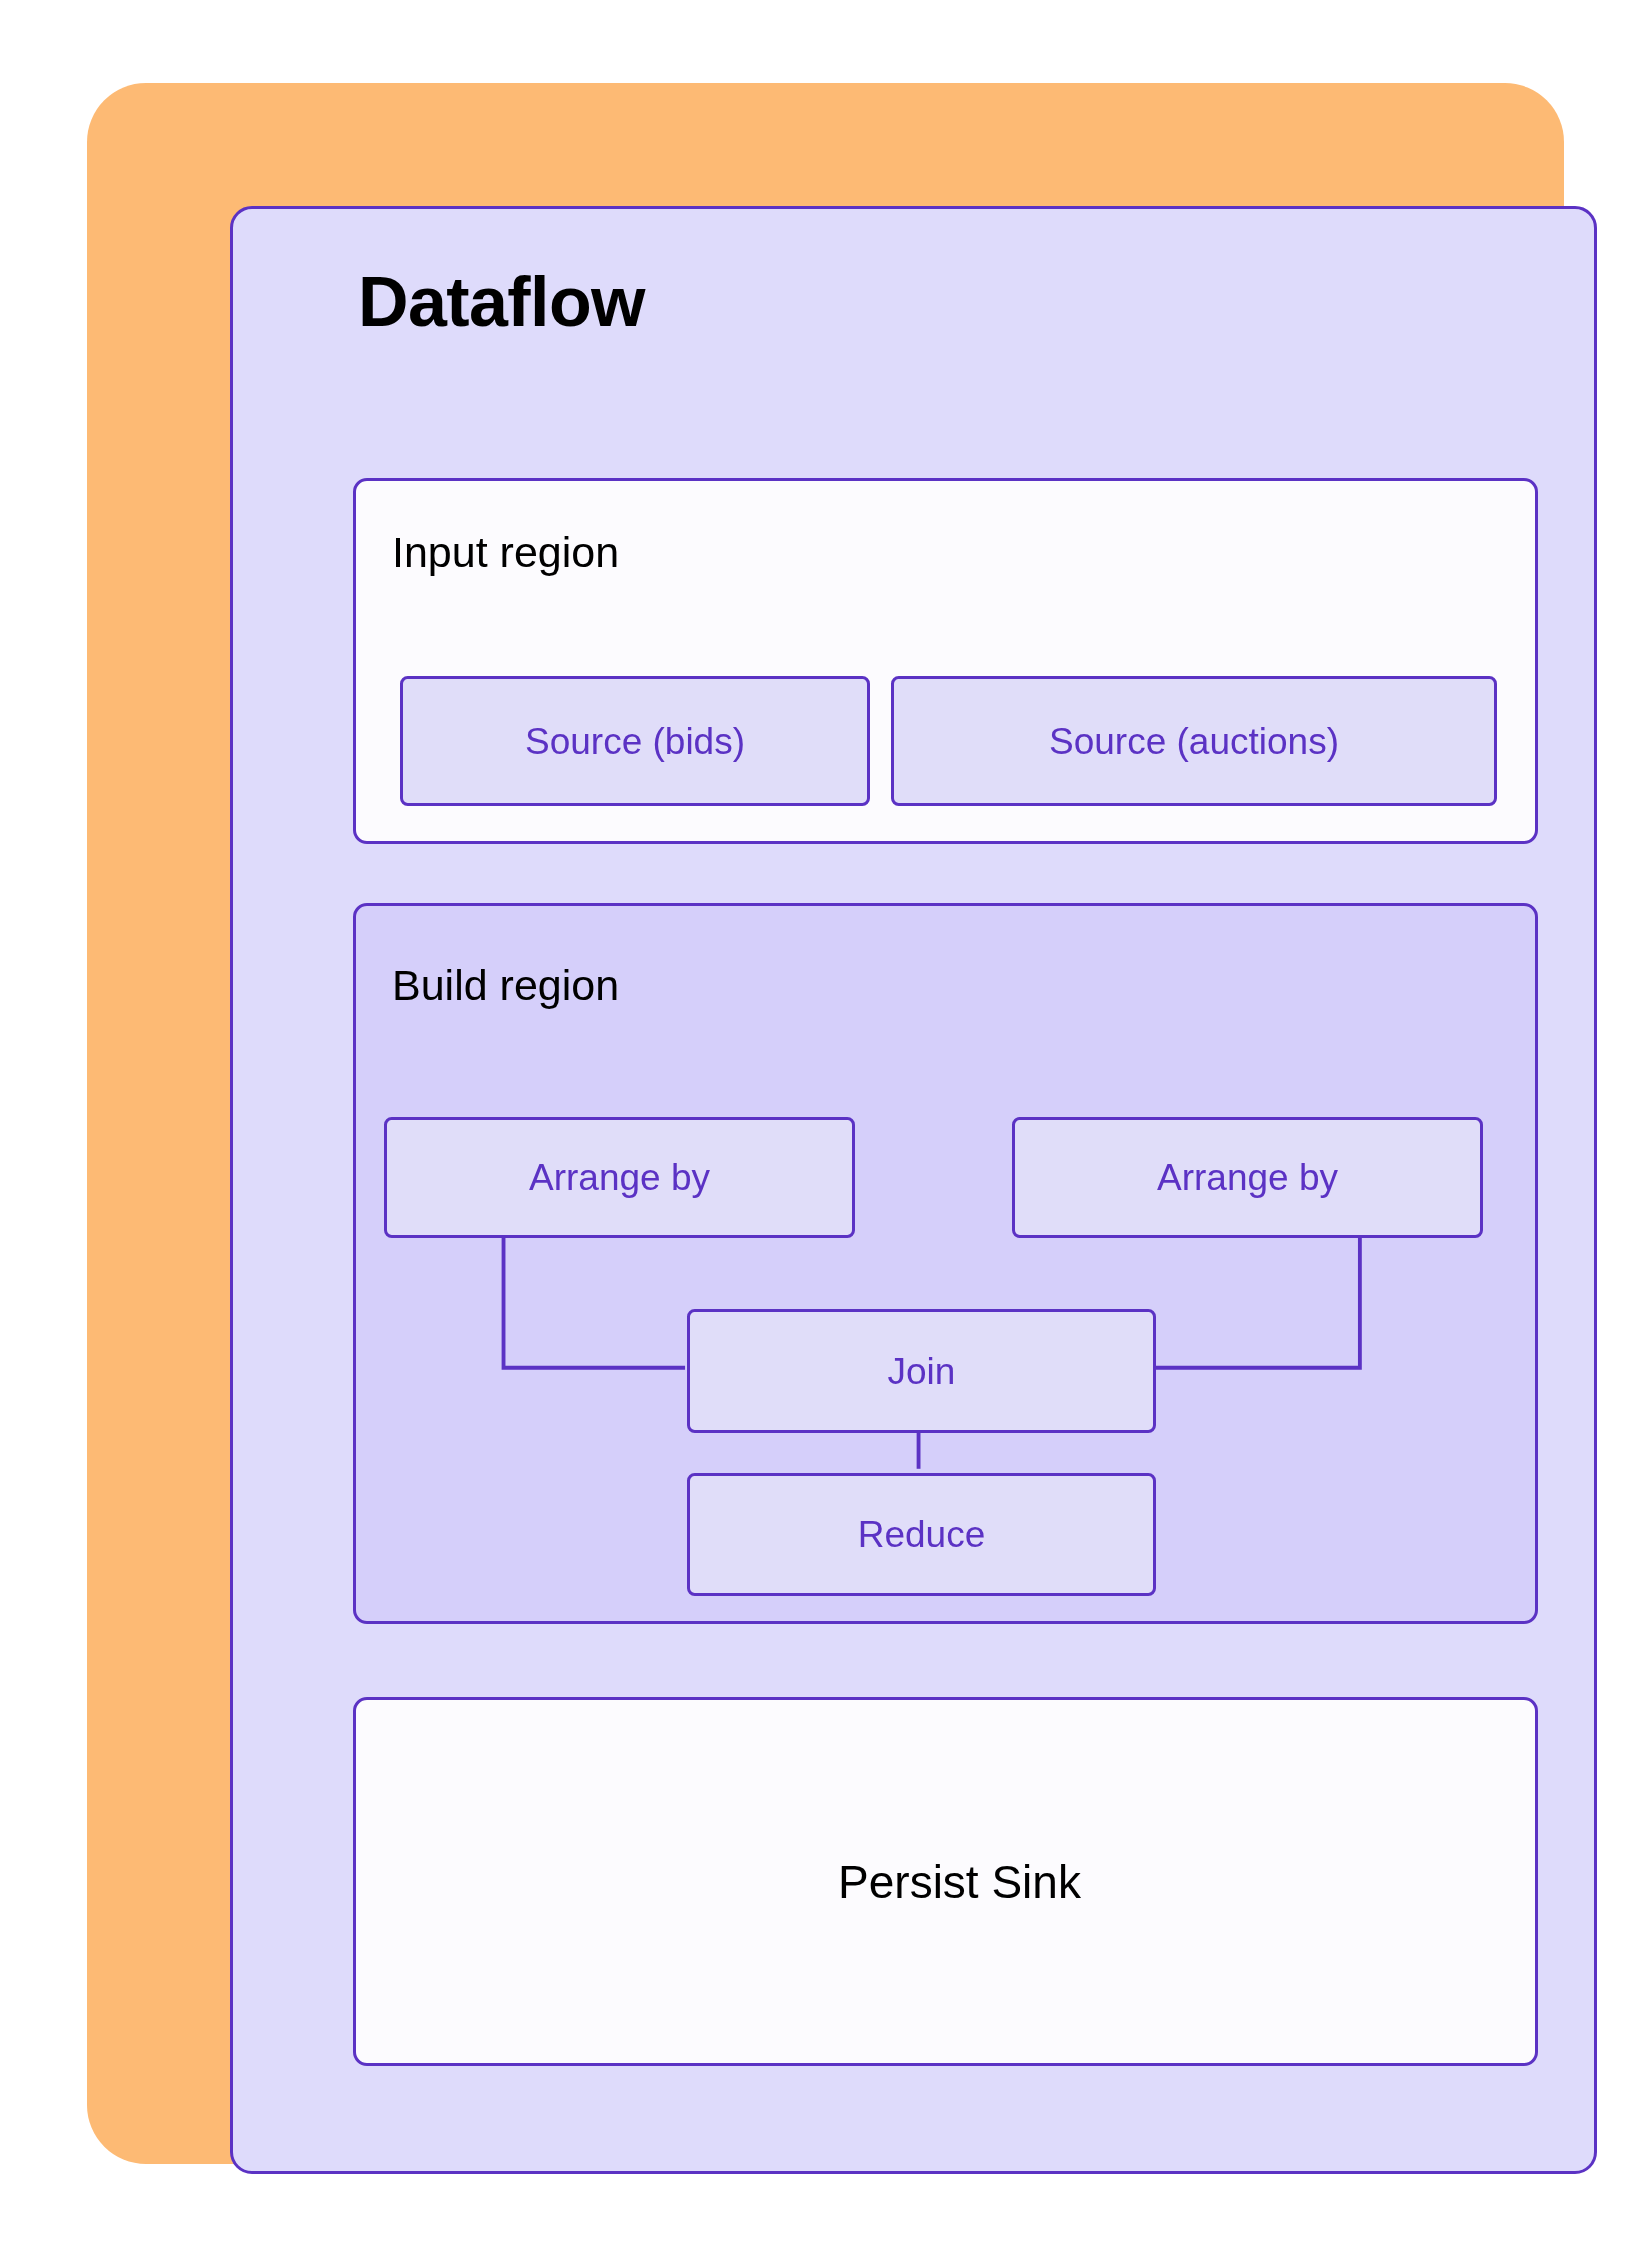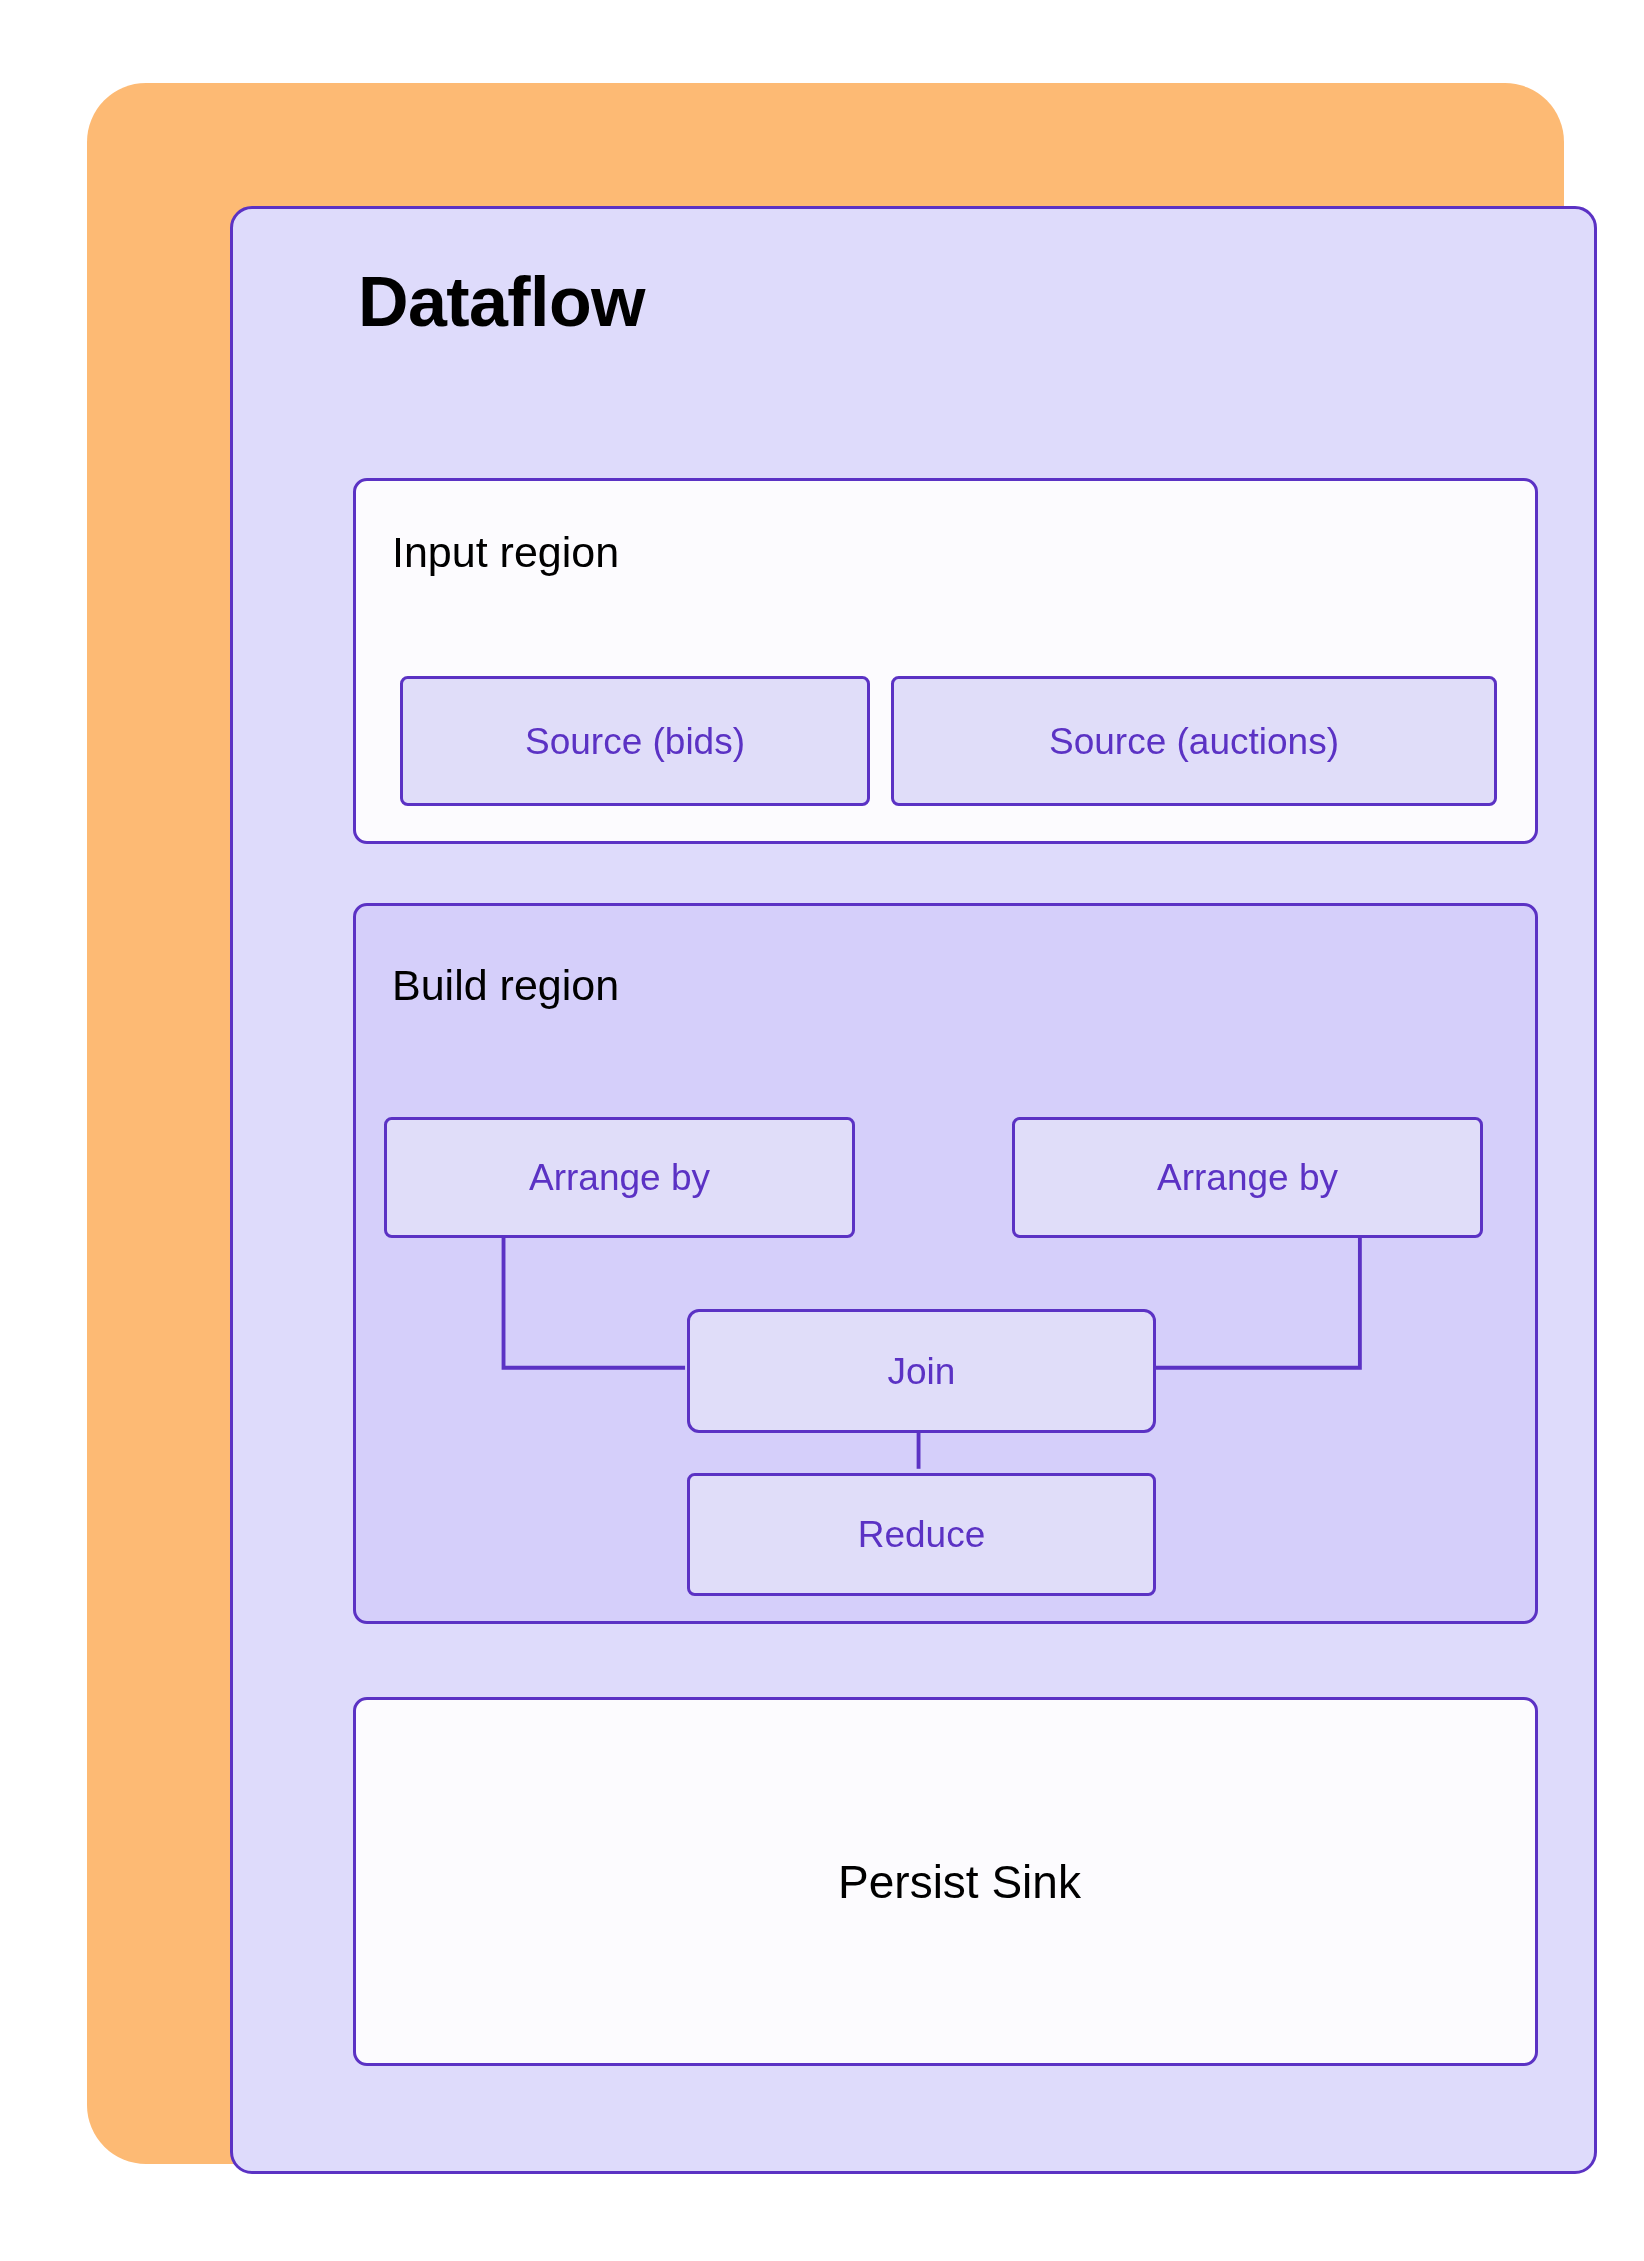--- a/index.html
+++ b/index.html
@@ -124,21 +124,21 @@
     white-space: nowrap;
   }
 
   
   #node-source-bids      { left: 44px;  top: 195px; width: 470px; height: 130px; }
   #node-source-auctions  { left: 535px; top: 195px; width: 606px; height: 130px; }
 
   
   #node-arrange-left  { left: 28px;   top: 211px; width: 471px; height: 121px; }
   #node-arrange-right { left: 656px; top: 211px; width: 471px; height: 121px; }
-  #node-join          { left: 331px;  top: 403px; width: 469px; height: 124px; border-radius: 12px; }
+  #node-join          { left: 331px;  top: 403px; width: 469px; height: 124px; }
   #node-reduce        { left: 331px;  top: 567px; width: 469px; height: 123px; }
 
   
   #build-connectors {
     position: absolute;
     left: 0;
     top: 0;
     width: 100%;
     height: 100%;
     pointer-events: none;

